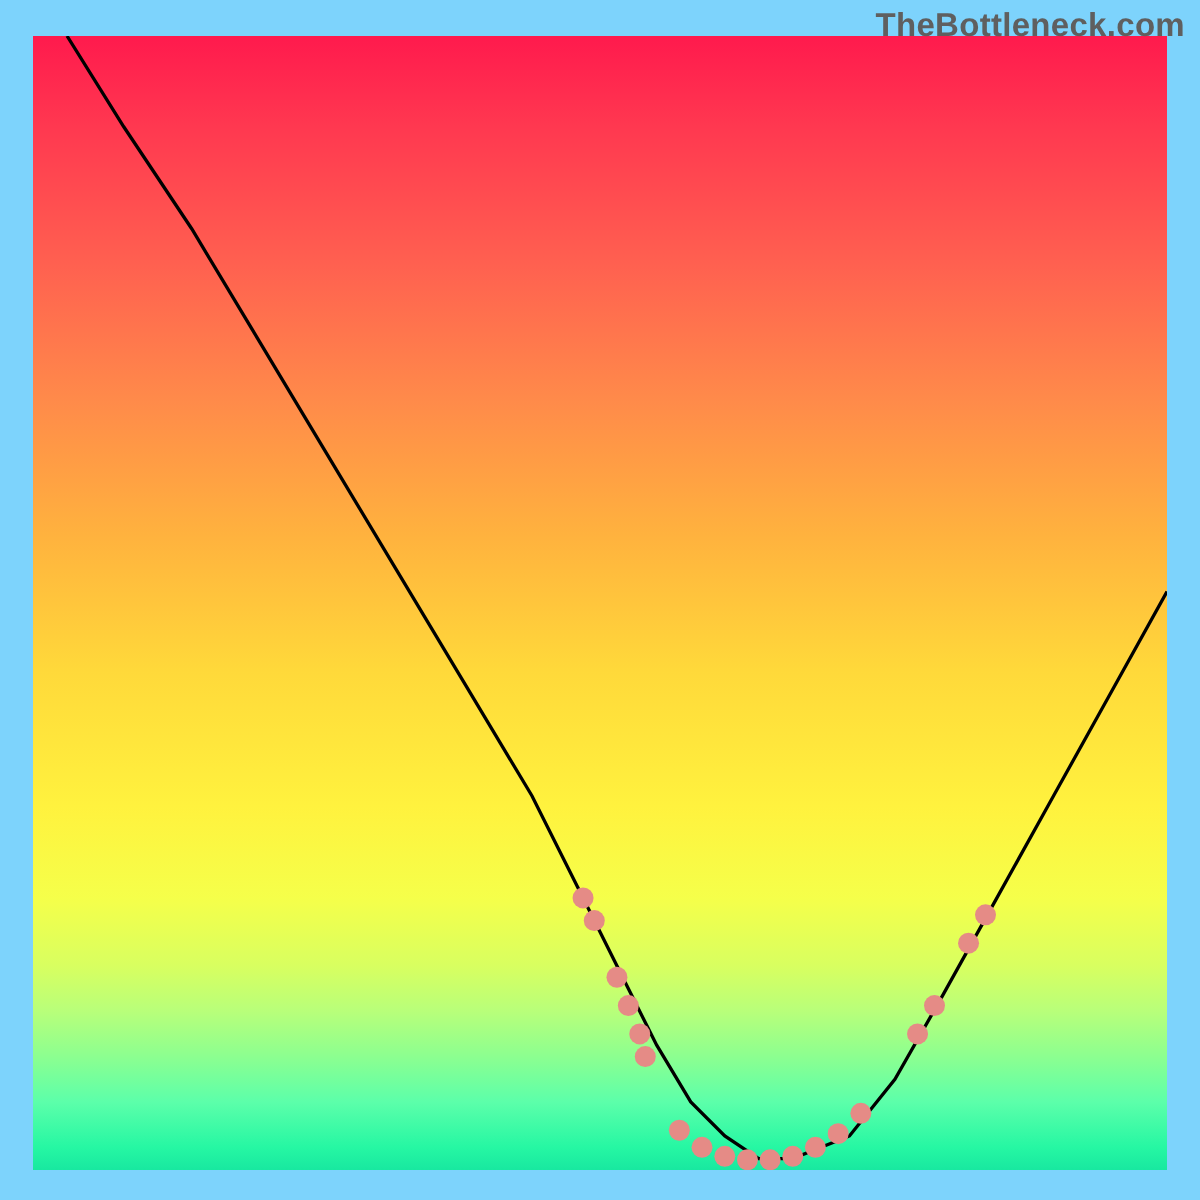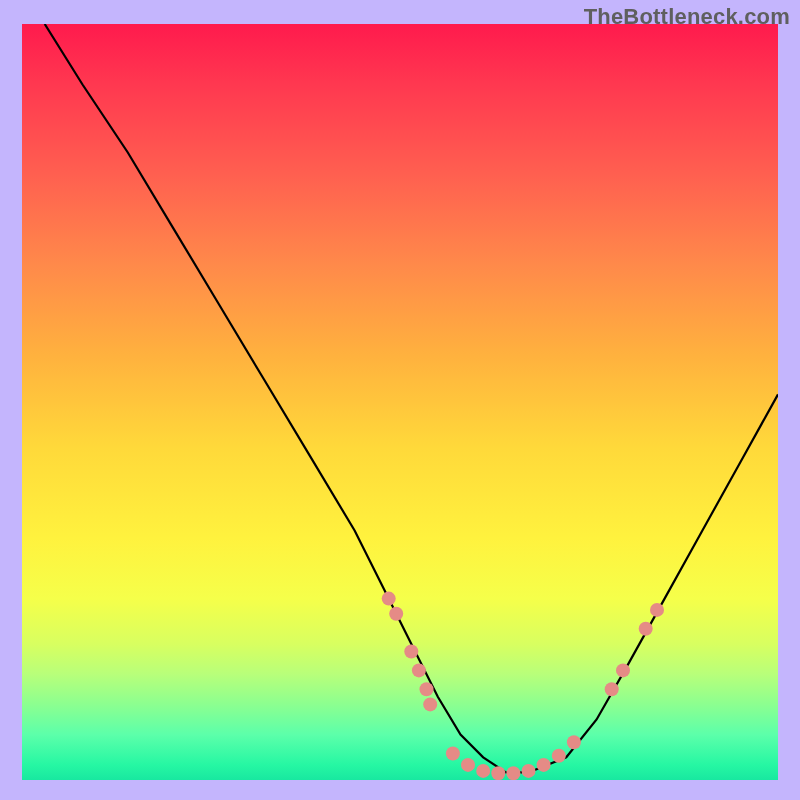--- a/index.html
+++ b/index.html
@@ -8,21 +8,21 @@
     width: 800px;
     height: 800px;
     background: #000;
     overflow: hidden;
     font-family: Arial, Helvetica, sans-serif;
   }
   .frame {
     position: relative;
     width: 800px;
     height: 800px;
-    background: #c4b5fd;
+    background: #7dd3fc;
   }
   .watermark {
     position: absolute;
     top: 4px;
     right: 10px;
     color: #5f5f5f;
     font-size: 22px;
     font-weight: 600;
     letter-spacing: 0.2px;
     z-index: 20;

